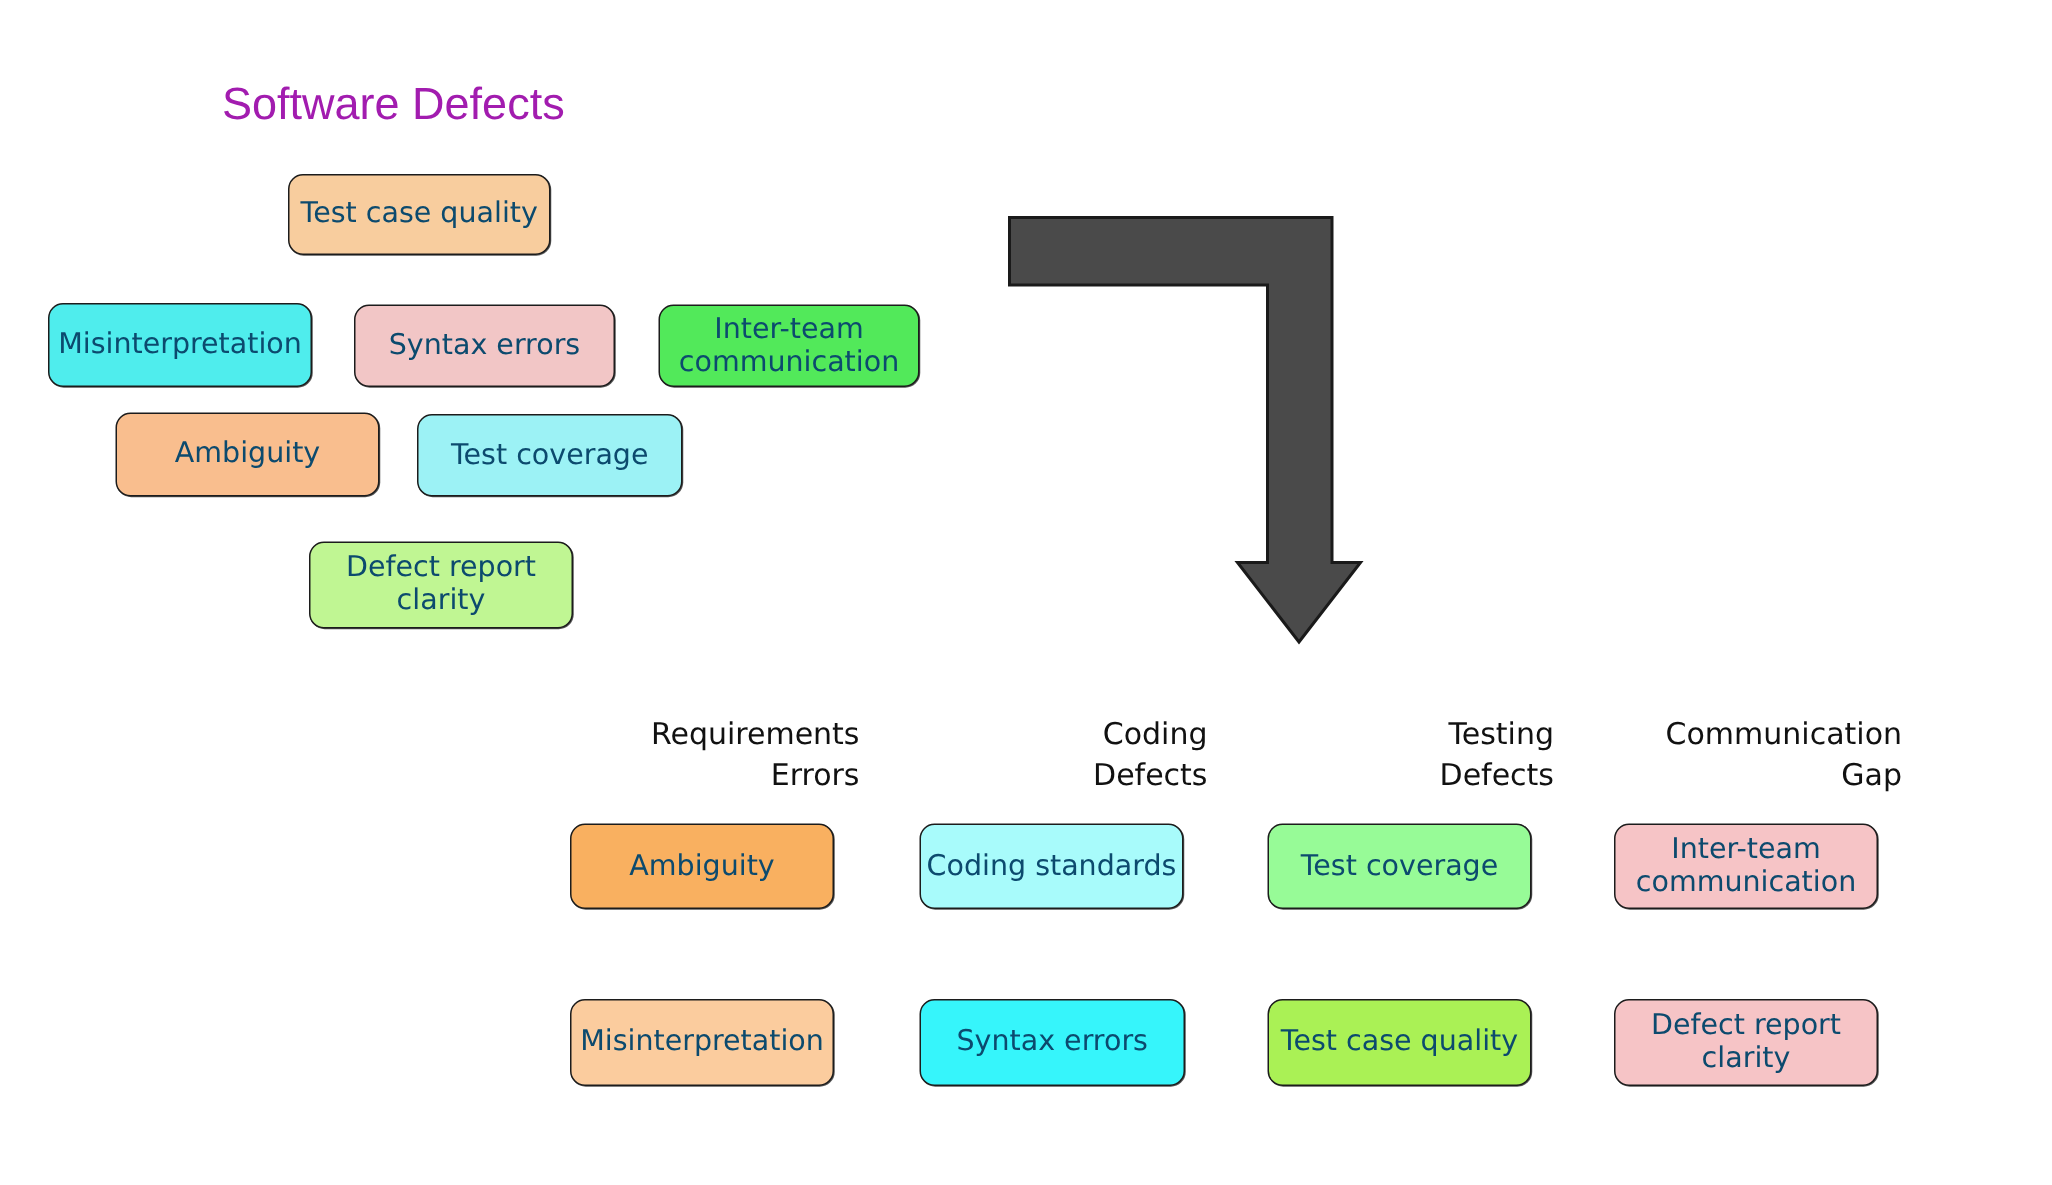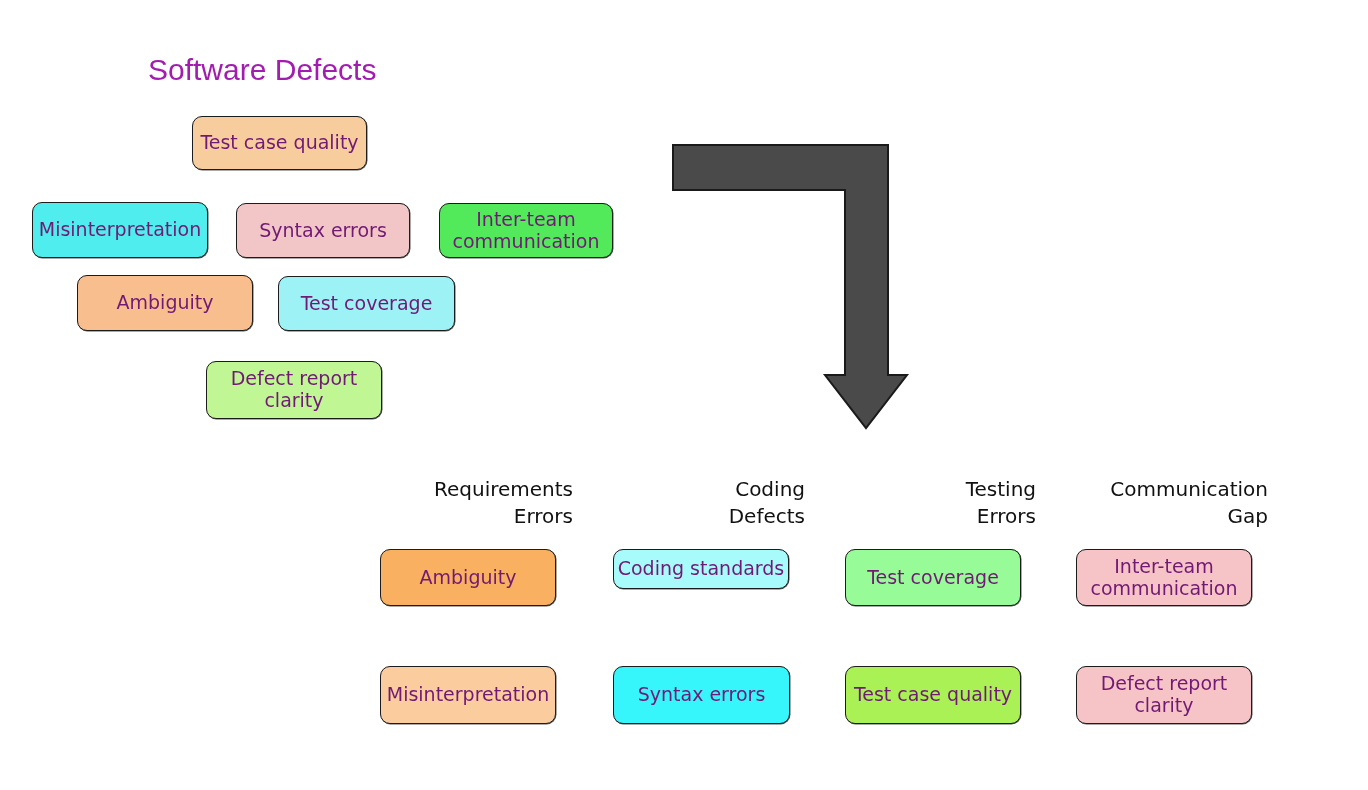--- a/index.html
+++ b/index.html
@@ -22,21 +22,21 @@
     position: absolute;
     box-sizing: border-box;
     border: 1.5px solid #1c1c1c;
     border-radius: 10px;
     display: flex;
     align-items: center;
     justify-content: center;
     text-align: center;
     font-size: 19px;
     line-height: 1.15;
-    color: #701a75;
+    color: #0c4a6e;
     white-space: pre-line;
     box-shadow: 0.5px 0.5px 0 #555;
   }
   .col-header {
     position: absolute;
     width: 210px;
     text-align: right;
     font-size: 20px;
     line-height: 1.35;
     color: #111111;
@@ -73,27 +73,27 @@
 
 <svg class="arrow-layer" viewBox="0 0 1368 790">
   <polygon points="673,145 888,145 888,375 907,375 866,428 825,375 845,375 845,190 673,190" stroke-width="2" stroke-miterlimit="4" style="fill: rgb(74, 74, 74); stroke: rgb(26, 26, 26);"></polygon>
 </svg>
 
 <div class="col-header" style="left:363px;">Requirements
 Errors</div>
 <div class="col-header" style="left:595px;">Coding
 Defects</div>
 <div class="col-header" style="left:826px;">Testing
-Errors</div>
+Defects</div>
 <div class="col-header" style="left:1058px;">Communication
 Gap</div>
 
 <div class="card" style="left: 380px; top: 549px; width: 176px; height: 57px; background: rgb(249, 176, 96);">Ambiguity</div>
 
-<div class="card" style="left: 613px; top: 549px; width: 176px; height: 40px; background: rgb(168, 251, 251);">Coding standards</div>
+<div class="card" style="left: 613px; top: 549px; width: 176px; height: 57px; background: rgb(168, 251, 251);">Coding standards</div>
 
 <div class="card" style="left: 845px; top: 549px; width: 176px; height: 57px; background: rgb(151, 251, 151);">Test coverage</div>
 
 <div class="card" style="left: 1076px; top: 549px; width: 176px; height: 57px; background: rgb(246, 196, 198);">Inter-team
 communication</div>
 
 <div class="card" style="left: 380px; top: 666px; width: 176px; height: 58px; background: rgb(251, 204, 158);">Misinterpretation</div>
 
 <div class="card" style="left: 613px; top: 666px; width: 177px; height: 58px; background: rgb(54, 245, 251);">Syntax errors</div>
 

